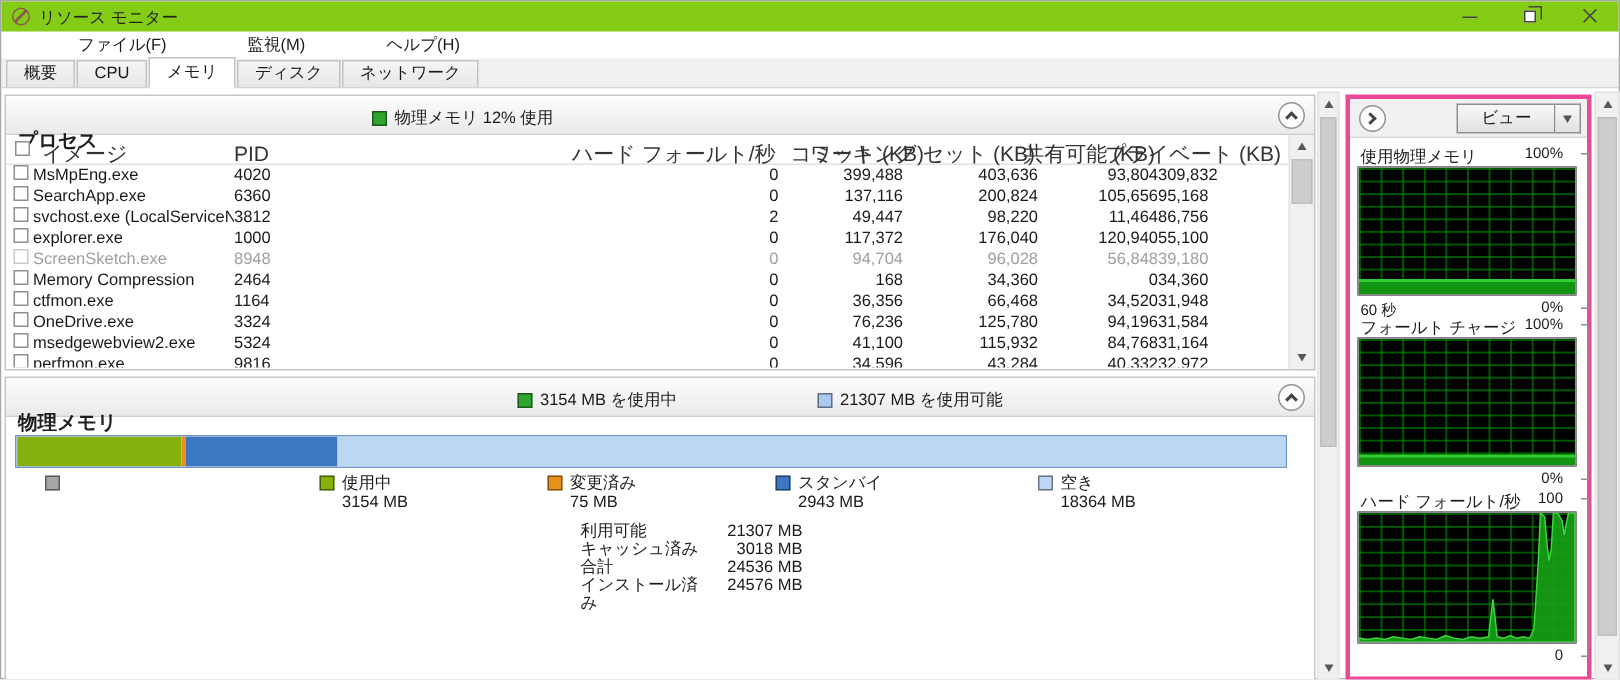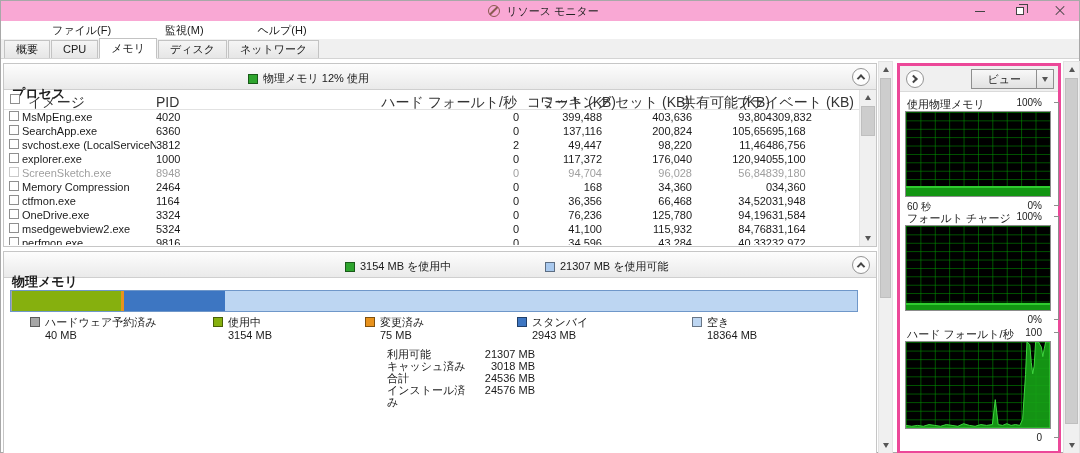--- a/index.html
+++ b/index.html
@@ -1,21 +1,21 @@
 <!DOCTYPE html>
 <html><head>
 <meta charset="utf-8">
 <style>
   * { box-sizing: border-box; margin: 0; padding: 0; }
   html,body { width:1080px; height:453px; overflow:hidden; }
   body { font-family:"Liberation Sans","DejaVu Sans",sans-serif; font-size:11px; color:#1a1a1a; background:#fff; }
   .window { position:relative; width:1080px; height:453px; background:#fff; border:1px solid #a8a8a8; }
 
   
-  .titlebar { position:relative; height:20px; display:flex; align-items:center; padding-left:7px; background:#f9a8d4;justify-content:center; }
+  .titlebar { position:relative; height:20px; display:flex; align-items:center; padding-left:7px; background:#84cc16; }
   .app-icon { width:12px; height:12px; border:1.5px solid #8a5a50; border-radius:50%; position:relative; margin-right:6px; flex:none; }
   .app-icon::before { content:""; position:absolute; left:-1px; top:4px; width:11px; height:1.5px; background:#8a5a50; transform:rotate(-45deg); }
   .title-text { font-size:11px; color:#222; }
   .caption { position:absolute; top:2px; right:10px; display:flex; gap:22px; }
   .cap-btn { width:18px; height:16px; display:flex; align-items:center; justify-content:center; cursor:default; }
   .ic-min { width:10px; height:1px; background:#444; }
   .ic-restore { width:8px; height:8px; border:1px solid #444; position:relative; background:#fff; }
   .ic-restore::before { content:""; position:absolute; left:2px; top:-4px; width:8px; height:8px; border-top:1px solid #444; border-right:1px solid #444; }
   .ic-close { width:10px; height:10px; position:relative; }
   .ic-close::before,.ic-close::after { content:""; position:absolute; left:-1px; top:4px; width:12px; height:1px; background:#444; }
@@ -304,24 +304,20 @@
       <div class="mem-bar" id="memBar">
           <div class="bar-seg" style="width: 0.16276%; background: rgb(166, 166, 166);"></div>
           <div class="bar-seg" style="width: 12.8337%; background: rgb(134, 176, 14);"></div>
           <div class="bar-seg" style="width: 0.305176%; background: rgb(232, 146, 28);"></div>
           <div class="bar-seg" style="width: 11.9751%; background: rgb(61, 118, 194);"></div>
           <div class="bar-seg" style="width: 74.7233%; background: rgb(189, 214, 242);"></div>
         </div>
       <div id="memLegend">
           <div class="mem-legend-item" style="left: 26px;">
             <span class="swatch" style="background: rgb(166, 166, 166);"></span>
-            <span class="leg-col">
-              <span>ハードウェア予約済み</span>
-              <span>40 MB</span>
-            </span>
           </div>
           <div class="mem-legend-item" style="left: 209px;">
             <span class="swatch" style="background: rgb(134, 176, 14);"></span>
             <span class="leg-col">
               <span>使用中</span>
               <span>3154 MB</span>
             </span>
           </div>
           <div class="mem-legend-item" style="left: 361px;">
             <span class="swatch" style="background: rgb(232, 146, 28);"></span>

